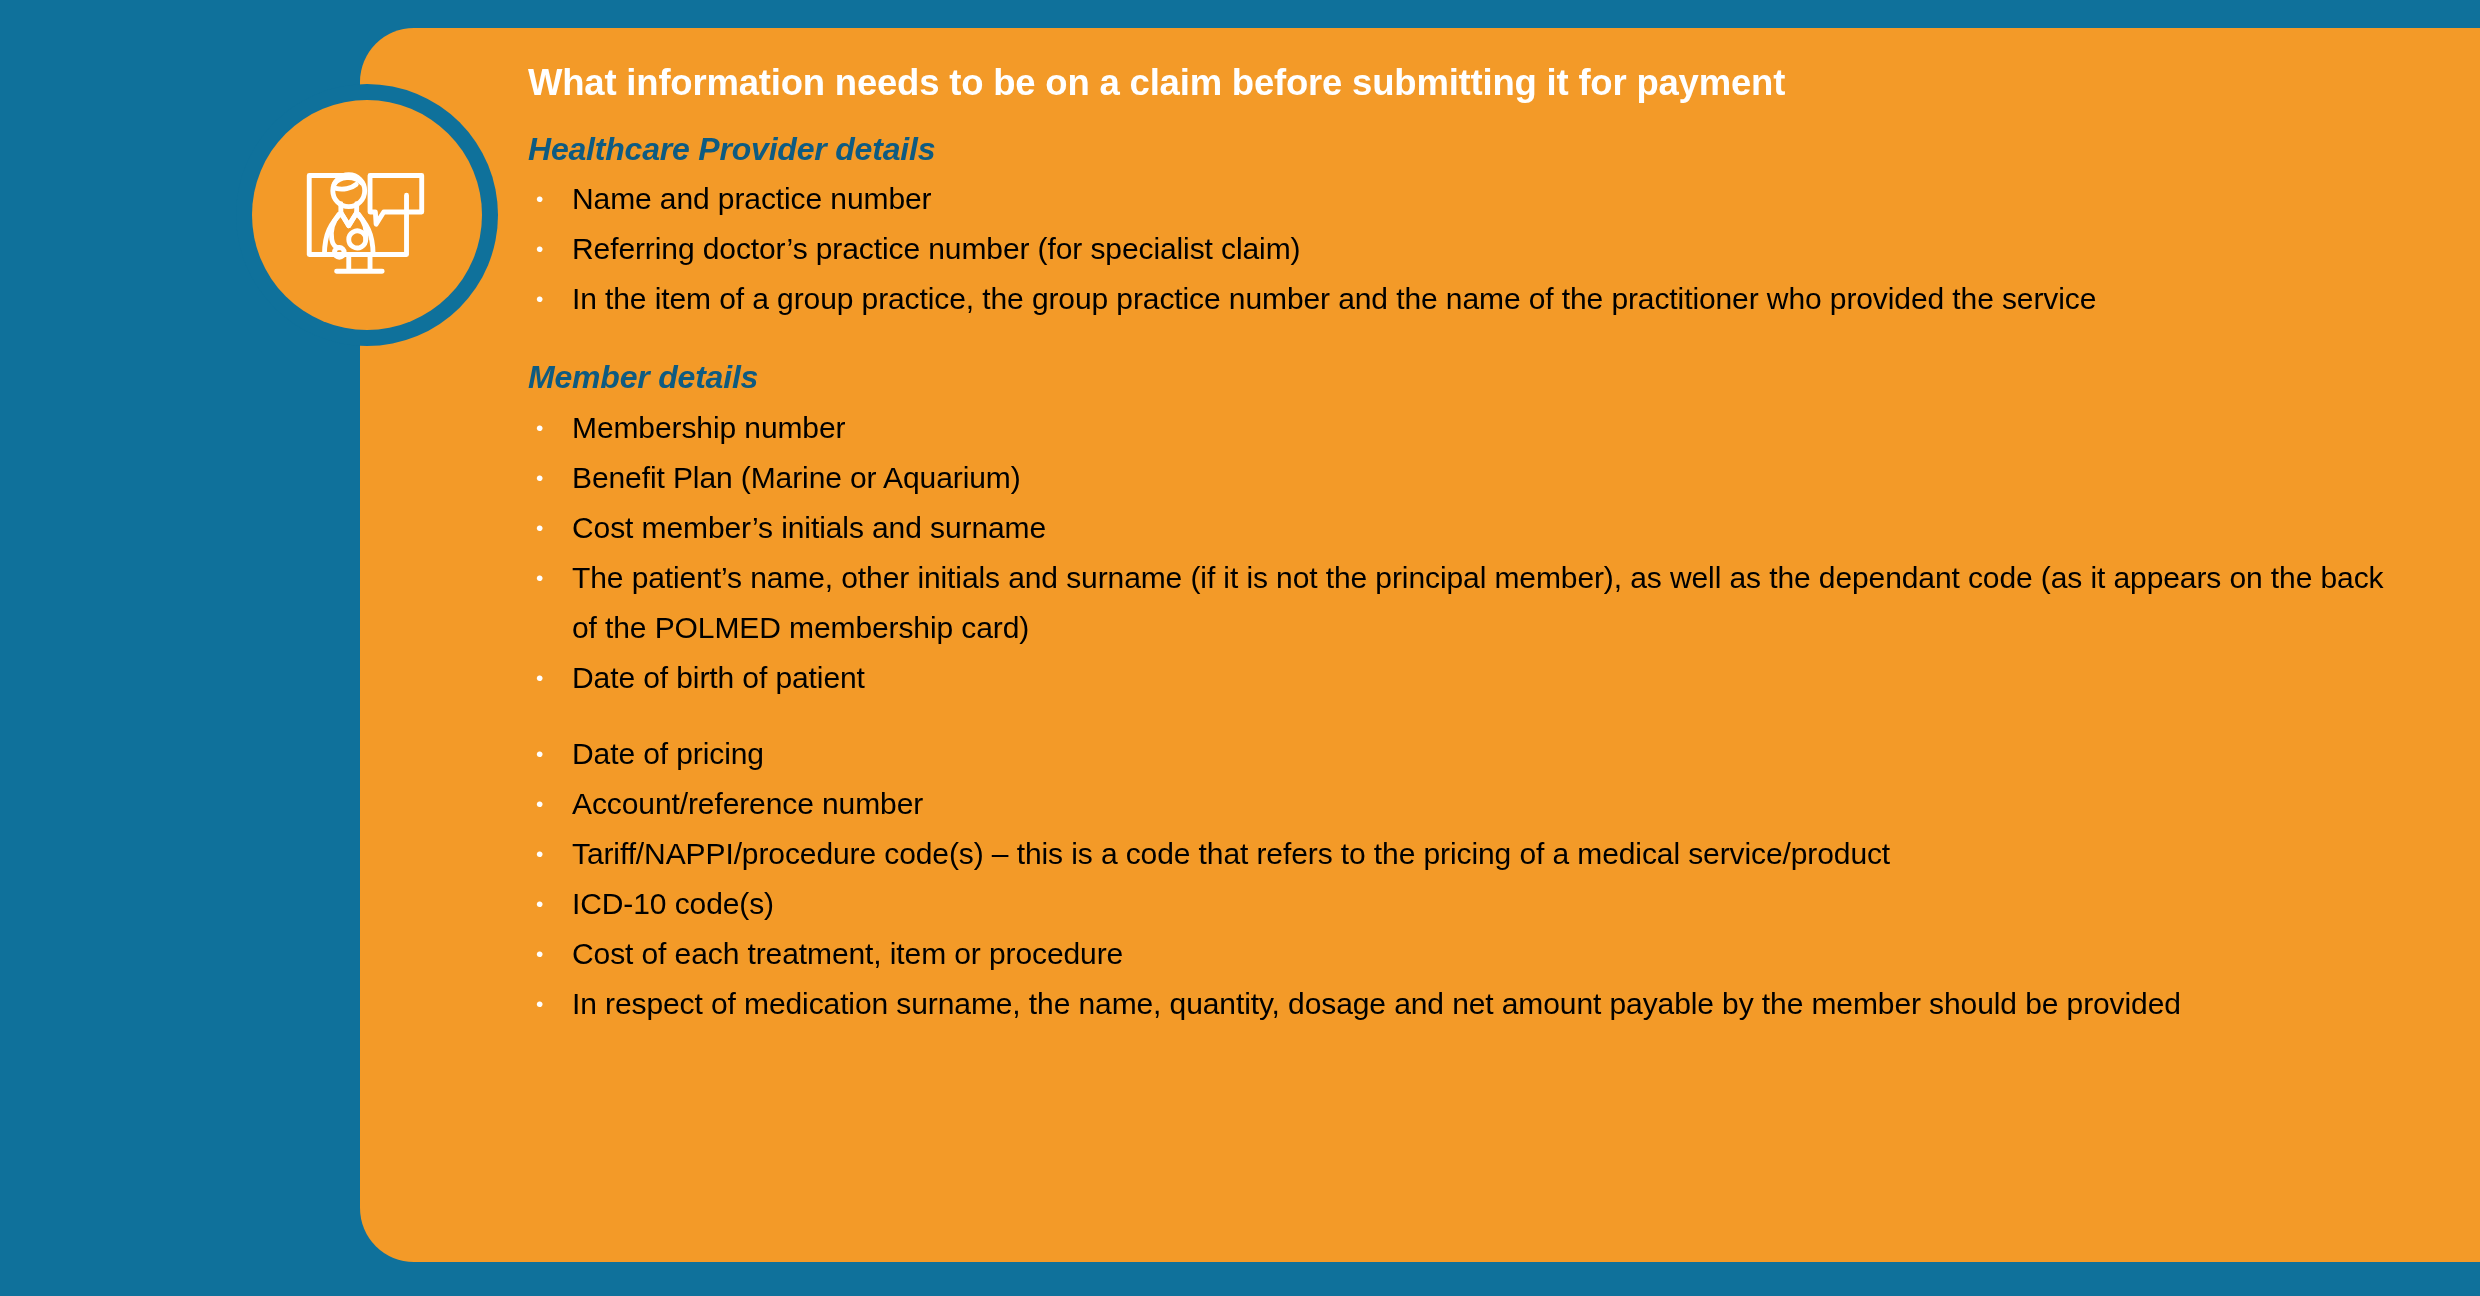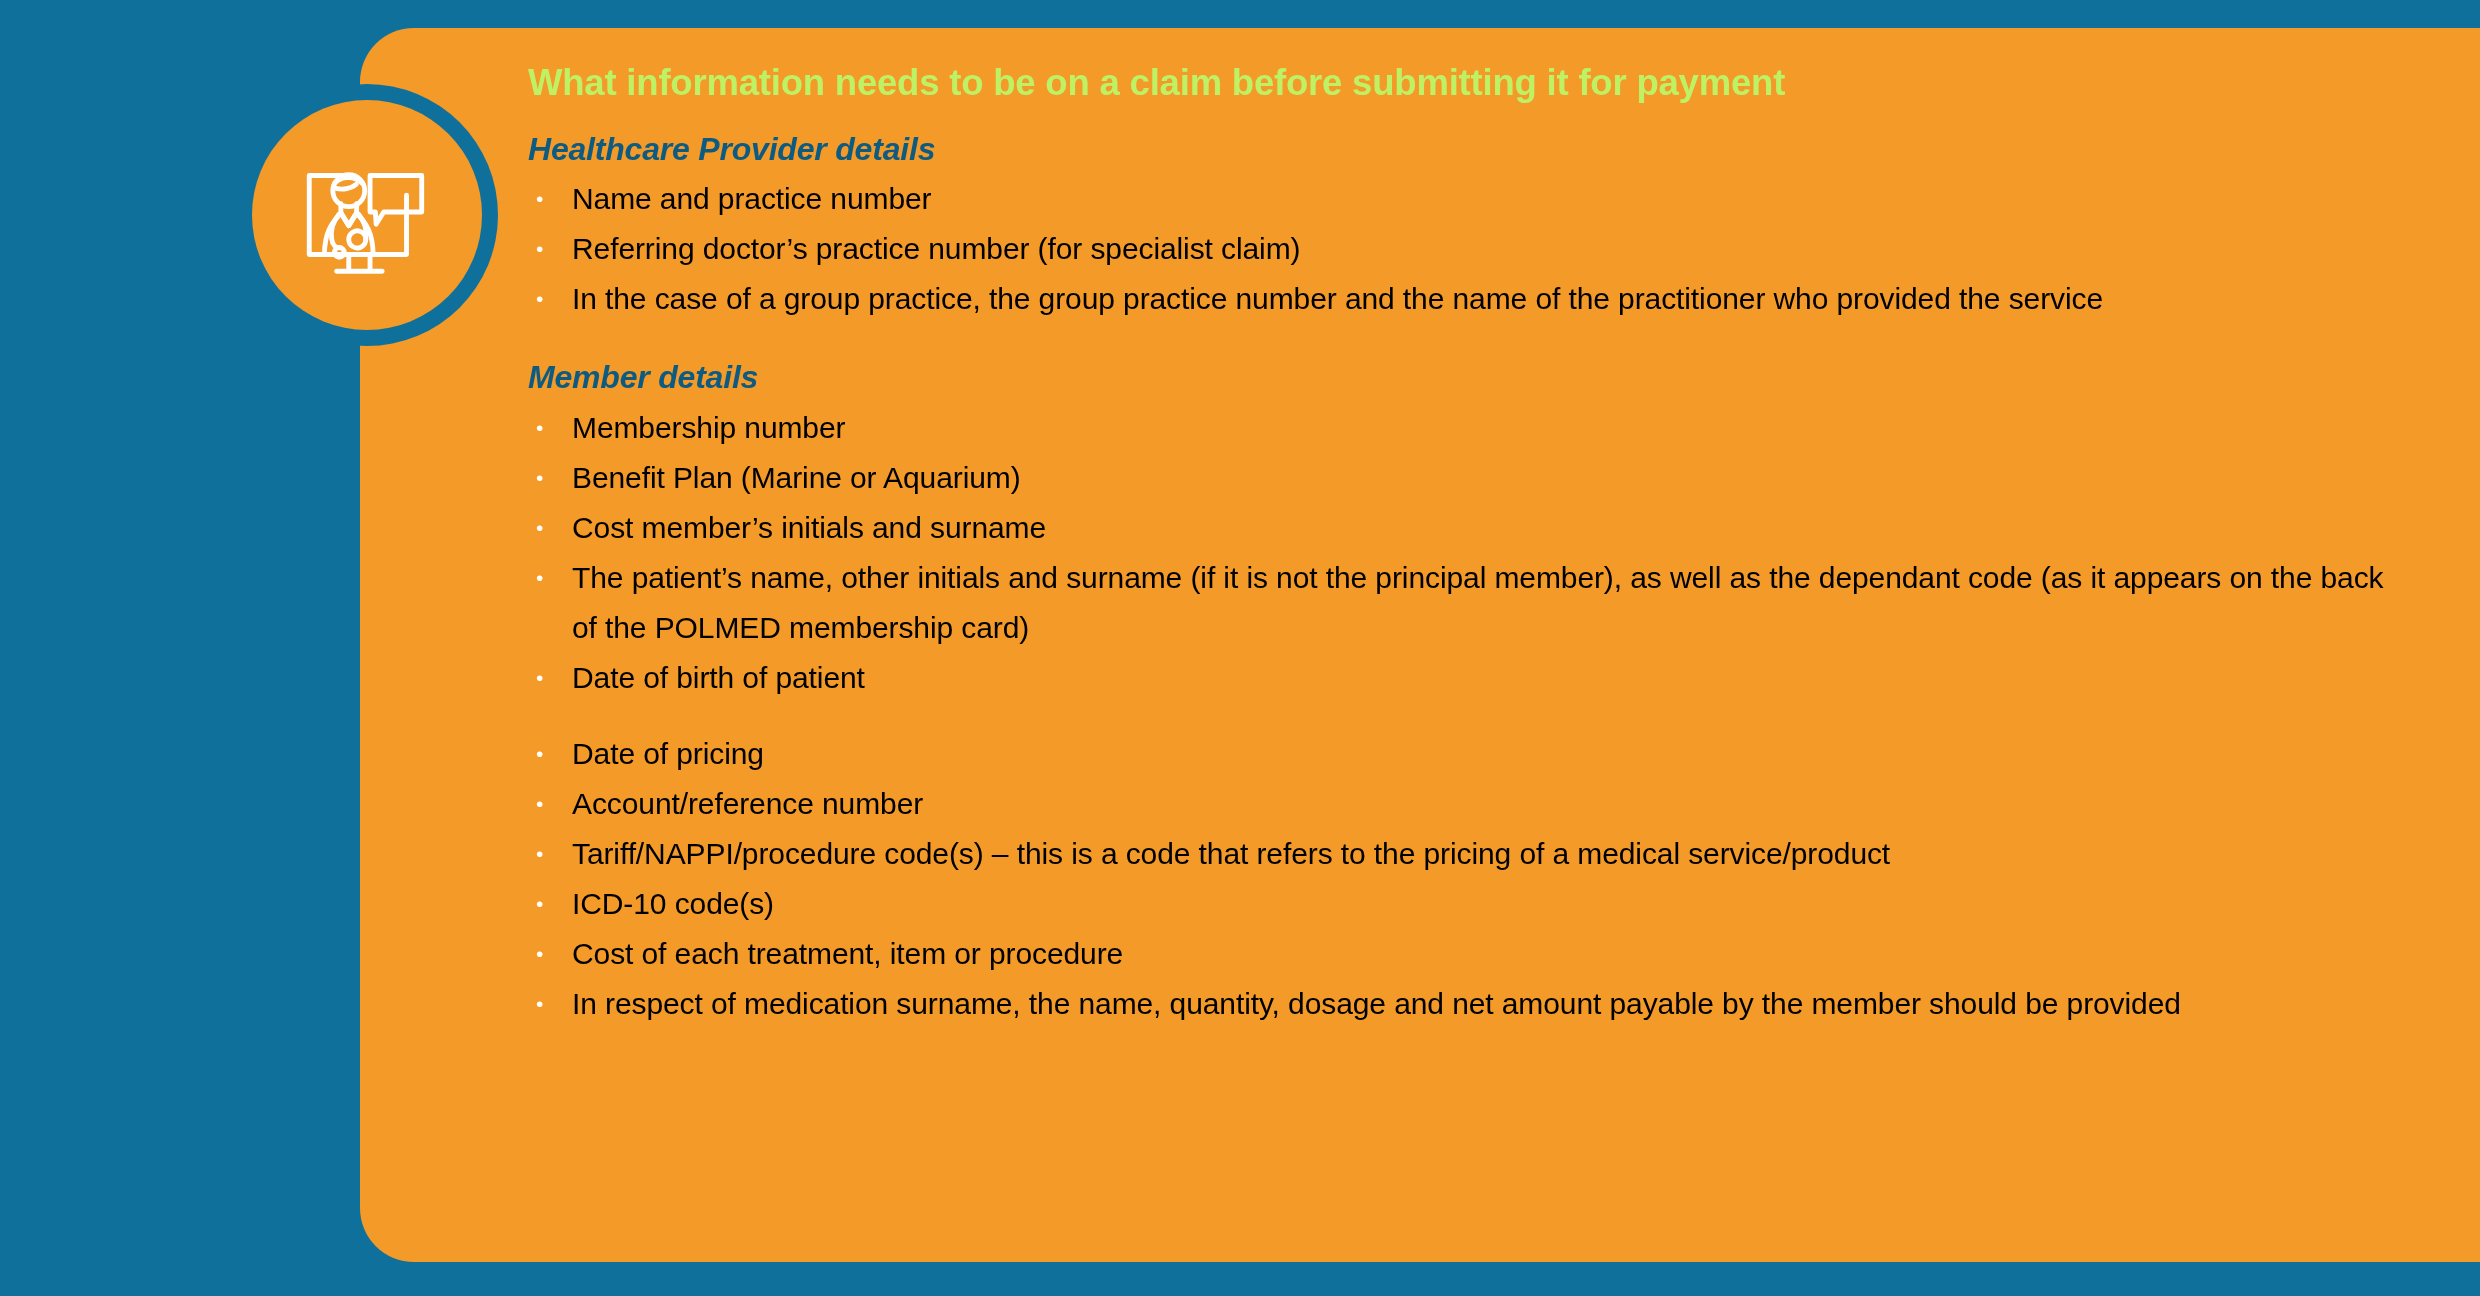--- a/index.html
+++ b/index.html
@@ -58,21 +58,21 @@
   
   .content {
     position: absolute;
     left: 528px;
     top: 62px;
     width: 1870px;
     z-index: 2;
   }
 
   .main-title {
-    color: #bef264;
+    color: #ffffff;
     font-size: 36.5px;
     font-weight: bold;
     letter-spacing: -0.2px;
     line-height: 1.15;
     margin: 0 0 26px 0;
     white-space: nowrap;
   }
 
   .section { margin: 0 0 10px 0; }
   .section.gap-lg { margin-top: 34px; }
@@ -150,21 +150,21 @@
 
   <div class="content">
 
     <h1 class="main-title">What information needs to be on a claim before submitting it for payment</h1>
 
     <div class="section">
       <h2 class="section-heading">Healthcare Provider details</h2>
       <ul class="bullets">
         <li>Name and practice number</li>
         <li>Referring doctor’s practice number (for specialist claim)</li>
-        <li>In the case of a group practice, the group practice number and the name of the practitioner who provided the service</li>
+        <li>In the item of a group practice, the group practice number and the name of the practitioner who provided the service</li>
       </ul>
     </div>
 
     <div class="section gap-lg">
       <h2 class="section-heading">Member details</h2>
       <ul class="bullets">
         <li>Membership number</li>
         <li>Benefit Plan (Marine or Aquarium)</li>
         <li>Cost member’s initials and surname</li>
         <li>The patient’s name, other initials and surname (if it is not the principal member), as well as the dependant code (as it appears on the back of the POLMED membership card)</li>

